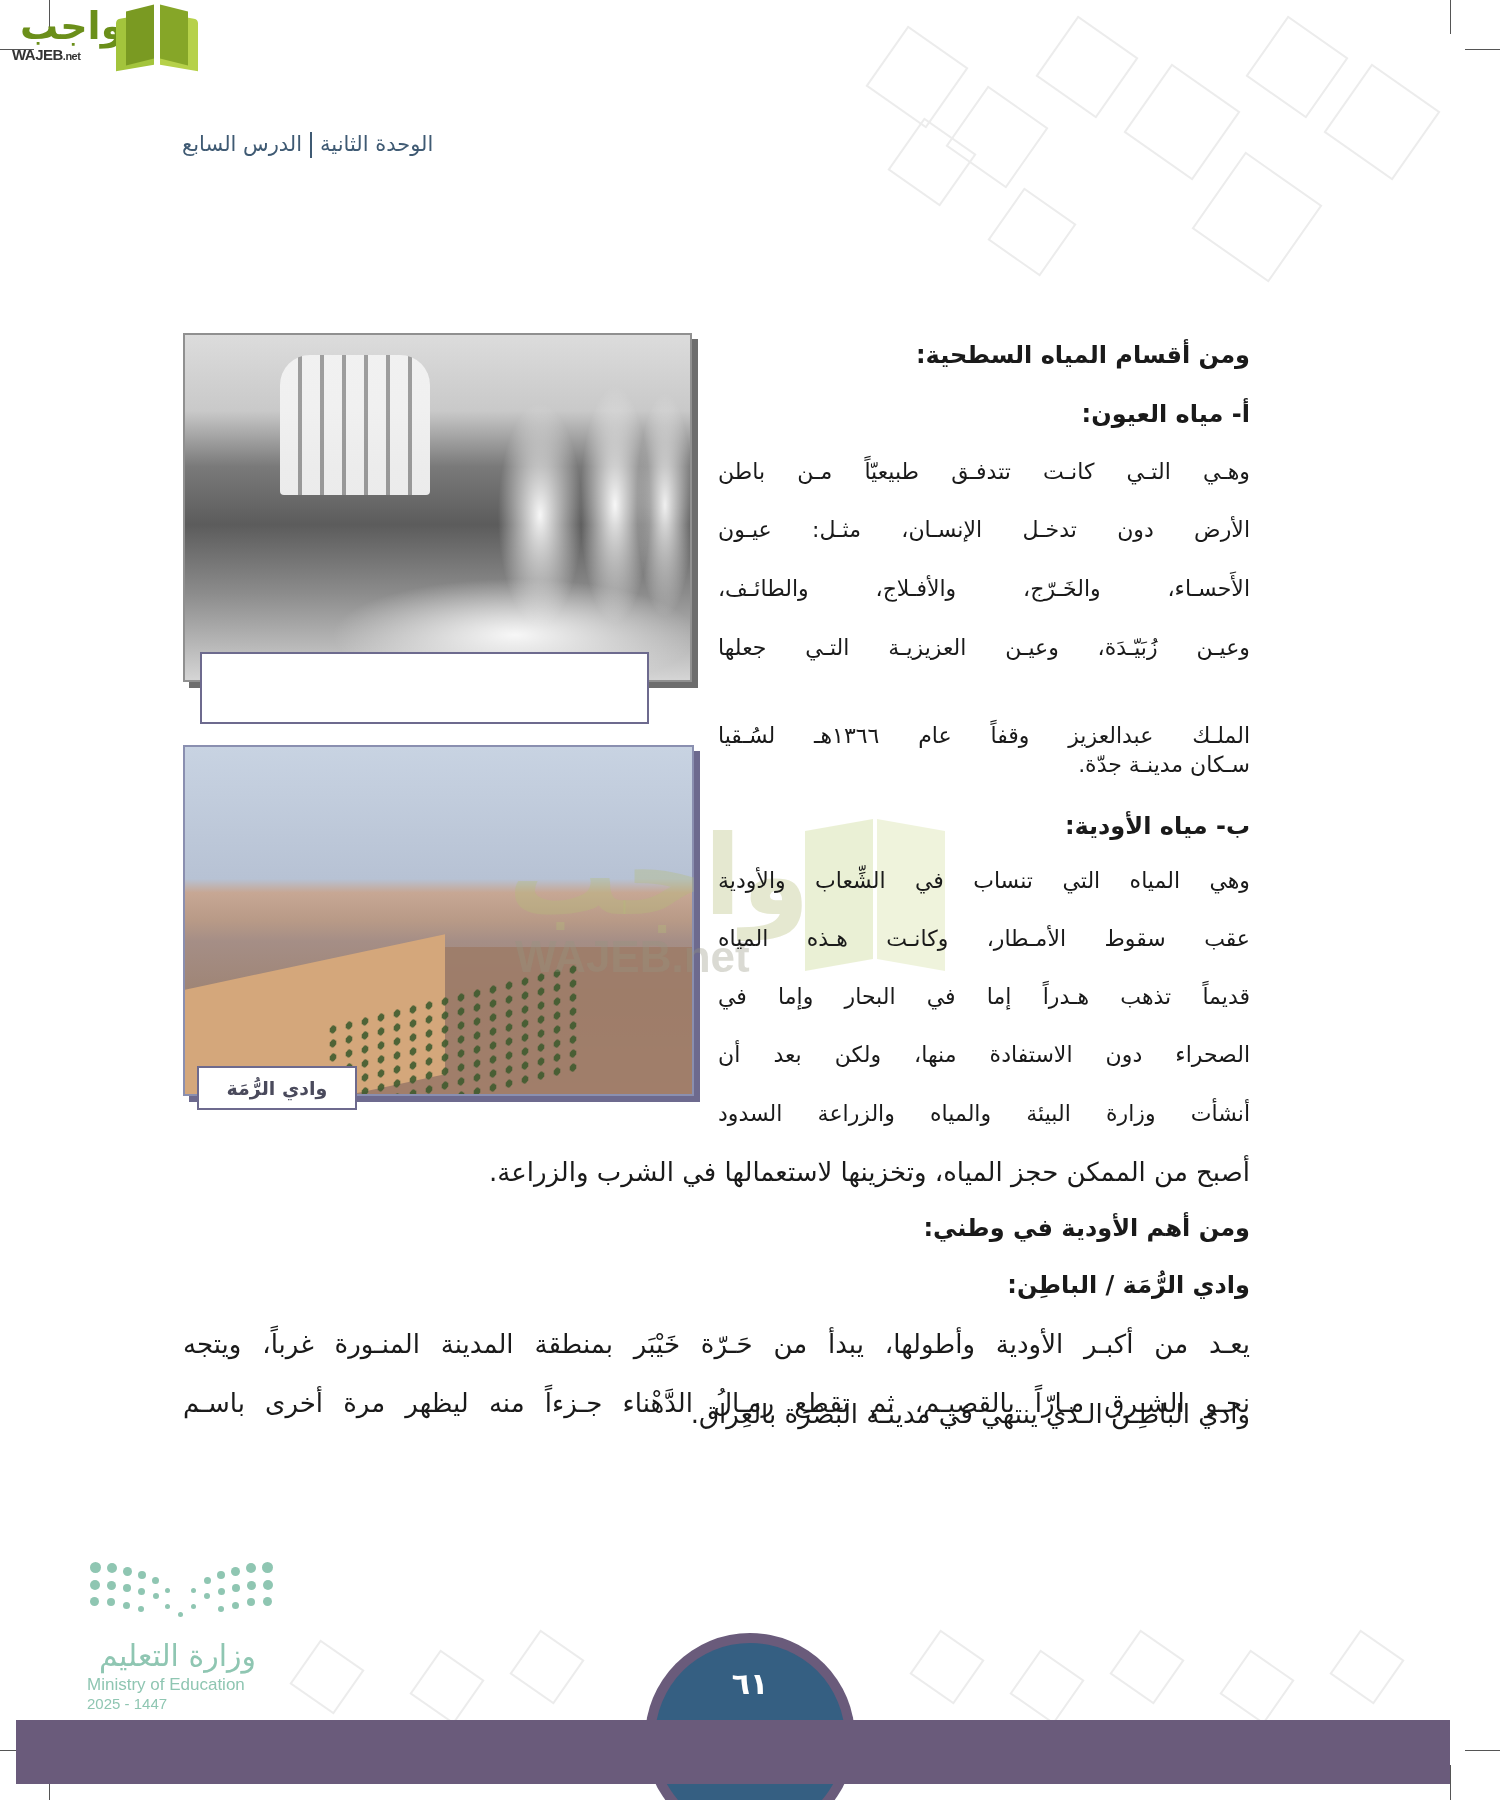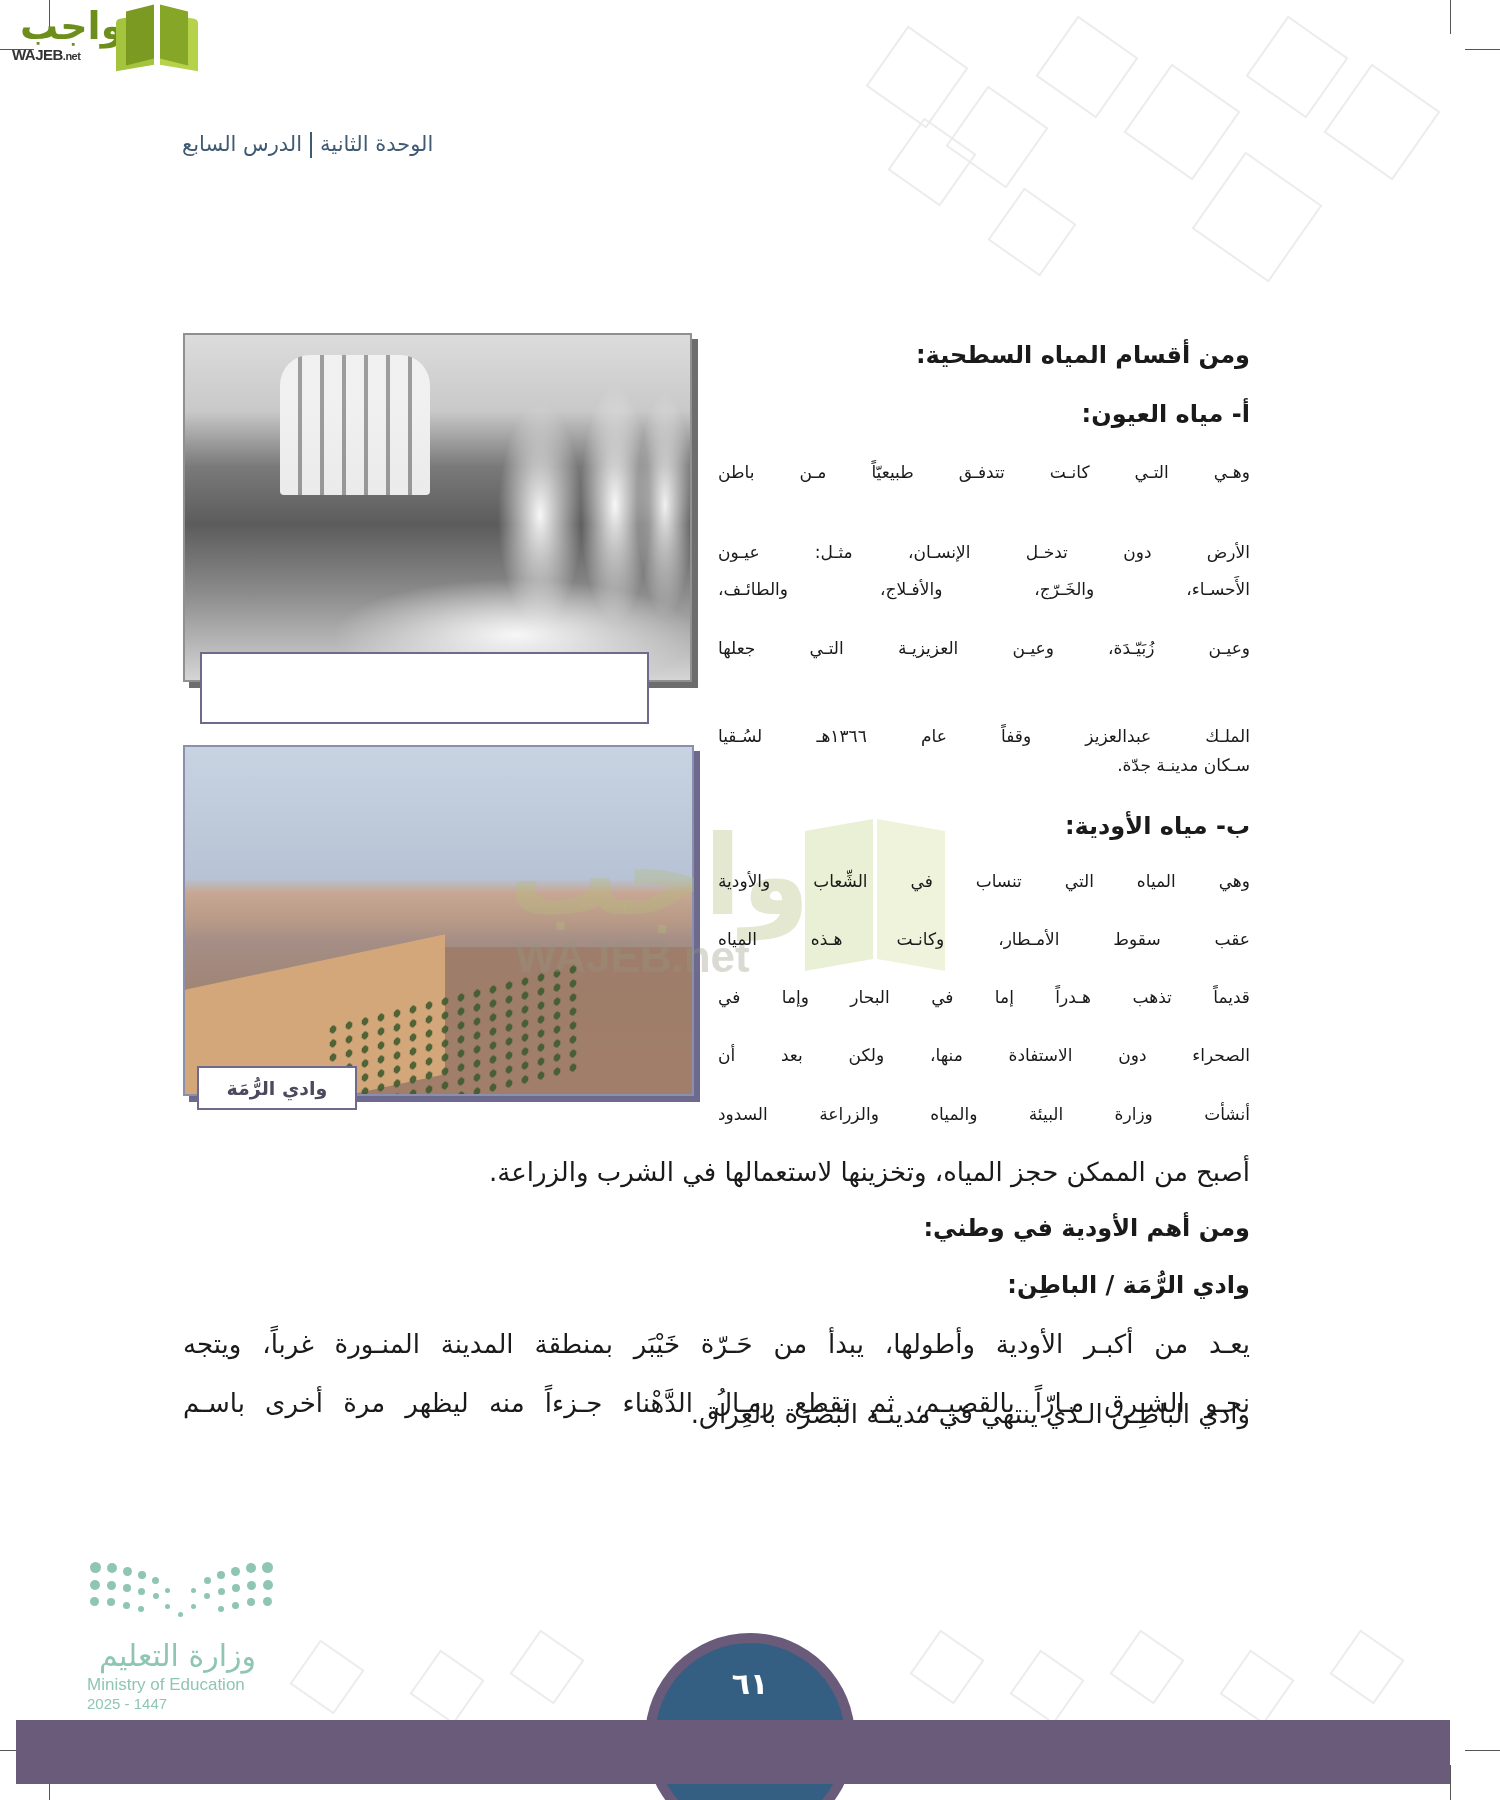--- a/index.html
+++ b/index.html
@@ -52,21 +52,21 @@
     }
     .river { position:absolute; left:150px; top:200px; width:420px; height:200px; background:#9d7b67; transform: skewX(-30deg); opacity:0.85; }
     .sand { position:absolute; left:0; top:215px; width:260px; height:140px; background:#d4a77b; transform: skewY(-12deg); }
     .trees { position:absolute; left:140px; top:245px; width:260px; height:110px;
       background: radial-gradient(circle 6px, #3f5b2e 60%, transparent 62%) 0 0/16px 14px; transform: skewY(-14deg); opacity: 0.9; }
 
     .caption { position: absolute; background: #fff; border: 2px solid #6d6a8e; color: #4a4a5c;
       font-weight: bold; font-size: 17px; direction: rtl; text-align: center; line-height: 26px; }
     .caption1 { left: 200px; top: 652px; width: 445px; height: 66px; padding-top: 2px; }
     .caption2 { left: 197px; top: 1066px; width: 156px; height: 40px; line-height: 40px; font-size: 19px; }
-    .rline { position: absolute; right: 250px; width: 532px; direction: rtl; font-size: 17px; line-height: 40px; white-space: nowrap; text-align: justify; text-align-last: justify; }
+    .rline { position: absolute; right: 250px; width: 532px; direction: rtl; font-size: 22px; line-height: 40px; white-space: nowrap; text-align: justify; text-align-last: justify; }
     .rline.heading { font-weight: bold; text-align-last: right; font-size: 24px; }
     .rline.short { text-align-last: right; }
     .fline { position: absolute; right: 250px; width: 1067px; direction: rtl; font-size: 26px; line-height: 40px; white-space: nowrap; text-align: justify; text-align-last: justify; }
     .fline.heading { font-weight: bold; text-align-last: right; font-size: 24px; }
     .fline.short { text-align-last: right; }
     .wm-book { position:absolute; left: 805px; top: 815px; width: 140px; height: 150px; opacity: 0.35; }
     .wm-book .l { position:absolute; left:0; top:10px; width:68px; height:140px; background:#c6d58a; transform: skewY(-10deg);}
     .wm-book .r { position:absolute; right:0; top:10px; width:68px; height:140px; background:#d3df9d; transform: skewY(10deg);}
     .wm-text-ar { position:absolute; left: 508px; top: 812px; font-size: 110px; font-weight: bold; color: rgba(180,190,120,0.35); direction: rtl; }
     .wm-text-en { position:absolute; left: 515px; top: 932px; font-size: 44px; font-weight: bold; color: rgba(150,150,130,0.35); font-family: "Liberation Sans", sans-serif; }
@@ -147,21 +147,21 @@
 <div class="wm-book">
     <div class="l"></div>
     <div class="r"></div>
   </div>
 <div class="wm-text-ar">واجب</div>
 <div class="wm-text-en">WAJEB.net</div>
 
 <div class="rline heading" style="top:335px;">ومن أقسام المياه السطحية:</div>
 <div class="rline heading" style="top:394px;">أ- مياه العيون:</div>
 <div class="rline" style="top:452px;">وهـي التـي كانـت تتدفـق طبيعيّاً مـن باطن</div>
-<div class="rline" style="top:510px;margin-top:22px;">الأرض دون تدخـل الإنسـان،   مثـل: عيـون</div>
+<div class="rline" style="top:510px;">الأرض دون تدخـل الإنسـان،   مثـل: عيـون</div>
 <div class="rline" style="top:569px;margin-left:45px;">الأَحسـاء،  والخَـرّج،  والأفـلاج،  والطائـف،</div>
 <div class="rline" style="top:628px;">وعيـن زُبَيّـدَة، وعيـن العزيزيـة التـي جعلها</div>
 <div class="rline" style="top:686px;margin-top:30px;">الملـك عبدالعزيز وقفاً عام ١٣٦٦هـ لسُـقيا</div>
 <div class="rline short" style="top:745px;">سـكان مدينـة جدّة.</div>
 <div class="rline heading" style="top:806px;">ب- مياه الأودية:</div>
 <div class="rline" style="top:861px;">وهي المياه التي تنساب في الشِّعاب والأودية</div>
 <div class="rline" style="top:919px;">عقب سقوط الأمـطار، وكانـت هـذه المياه</div>
 <div class="rline" style="top:977px;">قديماً تذهب هـدراً إما في البحار وإما في</div>
 <div class="rline" style="top:1035px;">الصحراء دون الاستفادة منها، ولكن بعد أن</div>
 <div class="rline" style="top:1094px;">أنشأت وزارة البيئة والمياه والزراعة السدود</div>

